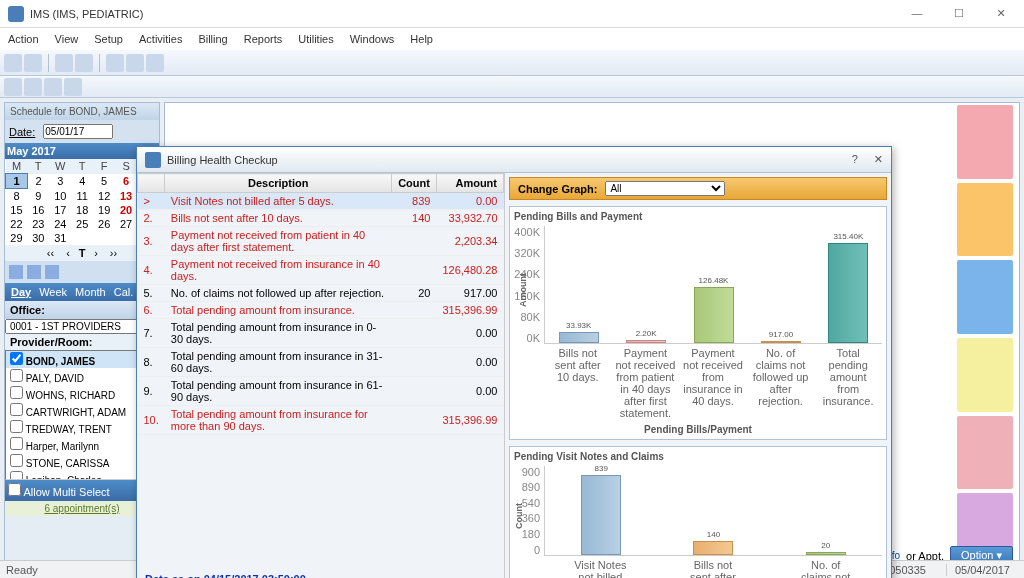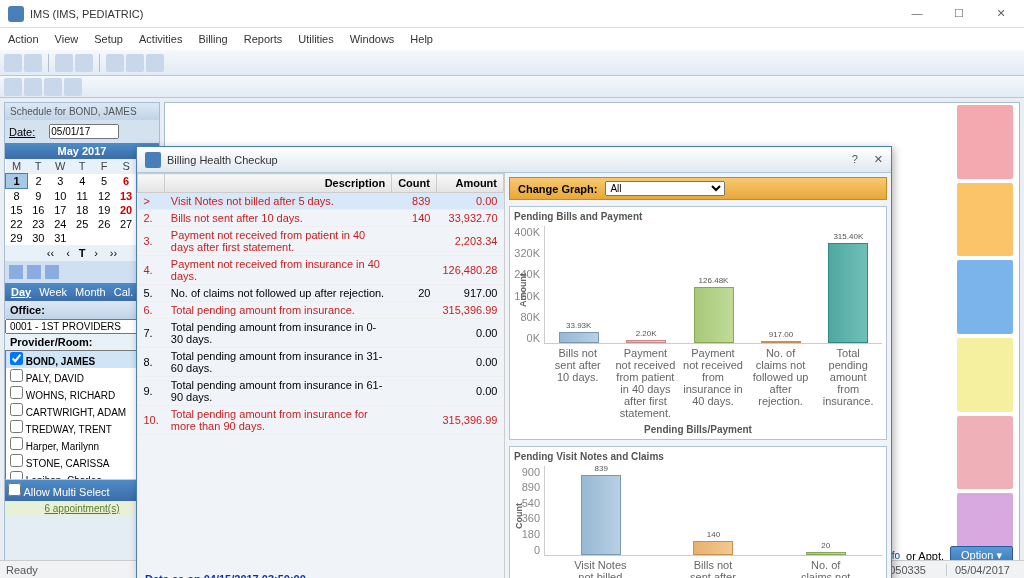--- a/index.html
+++ b/index.html
@@ -10,23 +10,23 @@
 .titlebar .win-btns { display: flex; gap: 12px; color: #666; }
 .titlebar .win-btns span { width: 30px; text-align: center; cursor: pointer; }
 .menubar { height: 22px; background: #fff; display: flex; align-items: center; padding: 0 8px; gap: 16px; font-size: 11px; color: #333; }
 .menubar span { cursor: pointer; }
 .toolbar { height: 26px; background: linear-gradient(#f5f8fc, #e2eaf4); border-bottom: 1px solid #b8c8db; display: flex; align-items: center; padding: 0 4px; gap: 2px; }
 .toolbar .tb-icon { width: 18px; height: 18px; background: #c8d8ea; border-radius: 2px; display: inline-block; }
 .toolbar .sep { width: 1px; height: 18px; background: #b0c0d0; margin: 0 4px; }
 .main-area { position: relative; height: 490px; background: #e8eef4; }
 .left-panel { position: absolute; left: 4px; top: 4px; width: 156px; height: 468px; background: #e4ecf4; border: 1px solid #a8bcd4; }
 .left-panel .schedule-head { background: linear-gradient(#dce8f4, #c0d4e8); padding: 3px 5px; font-size: 10px; color: #555; }
-.left-panel .date-row { background: #d4e2f0; padding: 4px; display: flex; align-items: center; gap: 14px; font-size: 11px; }
+.left-panel .date-row { background: #d4e2f0; padding: 4px; display: flex; align-items: center; gap: 8px; font-size: 11px; }
 .left-panel .date-row input { width: 70px; font-size: 10px; }
-.left-panel .cal-head { background: linear-gradient(#4e8cc8, #3a6ca8); color: #fff; text-align: center; padding: 2px; font-weight: bold; font-size: 11px; }
+.left-panel .cal-head { background: linear-gradient(#4e8cc8, #3a6ca8); color: #fff; text-align: left; padding: 2px; font-weight: bold; font-size: 11px; }
 .calendar { background: #fff; }
 .calendar table { width: 100%; border-collapse: collapse; font-size: 10px; }
 .calendar th { background: #e8f0f8; color: #444; padding: 1px; text-align: center; font-weight: normal; }
 .calendar td { text-align: center; padding: 1px 2px; cursor: pointer; }
 .calendar td.today { background: #a8c8e8; border: 1px solid #4a7eb8; font-weight: bold; }
 .calendar td.sel { color: #c00; font-weight: bold; }
 .cal-nav { background: #e8f0f8; padding: 2px; text-align: center; font-size: 10px; }
 .cal-nav span { cursor: pointer; margin: 0 6px; }
 .zoom-row { background: #d0e0f0; height: 22px; display: flex; align-items: center; padding: 0 4px; gap: 4px; }
 .zoom-row .z-icon { width: 14px; height: 14px; background: #8aace0; display: inline-block; }
@@ -52,21 +52,21 @@
 
 .modal { position: absolute; left: 136px; top: 48px; width: 756px; height: 482px; background: #f0f4f8; border: 1px solid #4a7eb8; box-shadow: 2px 2px 8px rgba(0,0,0,0.3); z-index: 100; }
 .modal-title { height: 26px; background: linear-gradient(#fff, #e0e8f0); display: flex; align-items: center; padding: 0 8px; border-bottom: 1px solid #b0c4d8; }
 .modal-title .m-icon { width: 16px; height: 16px; background: #4a7eb8; border-radius: 2px; margin-right: 6px; }
 .modal-title .m-text { flex: 1; color: #333; }
 .modal-title .m-btns { display: flex; gap: 16px; color: #555; cursor: pointer; }
 .modal-body { display: flex; height: 416px; }
 .m-left { width: 368px; border-right: 1px solid #ccc; display: flex; flex-direction: column; }
 .m-table { flex: 1; overflow: auto; }
 .m-table table { width: 100%; border-collapse: collapse; font-size: 10px; }
-.m-table th { background: linear-gradient(#f8f8f8, #e4e4e4); border: 1px solid #ccc; padding: 3px 6px; text-align: right; }
+.m-table th { background: linear-gradient(#f8f8f8, #e4e4e4); border: 1px solid #ccc; padding: 3px 6px; text-align: center; }
 .m-table td { border-bottom: 1px solid #eee; padding: 2px 6px; }
 .m-table tr.red td { color: #c82020; }
 .m-table tr.sel td { background: #d8e8f8; }
 .m-table th.num, .m-table td.num { text-align: right; }
 .m-right { flex: 1; padding: 4px; display: flex; flex-direction: column; gap: 6px; }
 .change-graph { background: linear-gradient(#f8c870, #e8a838); border: 1px solid #c88820; padding: 3px 8px; display: flex; align-items: center; gap: 8px; font-size: 11px; font-weight: bold; }
 .change-graph select { width: 120px; font-size: 10px; }
 .chart-box { border: 1px solid #b0c4d8; background: #fff; padding: 4px; }
 .chart-title { text-align: left; font-weight: bold; font-size: 10px; color: #555; margin-bottom: 4px; }
 .chart-subtitle { text-align: center; font-weight: bold; font-size: 10px; color: #555; margin-top: 4px; }

